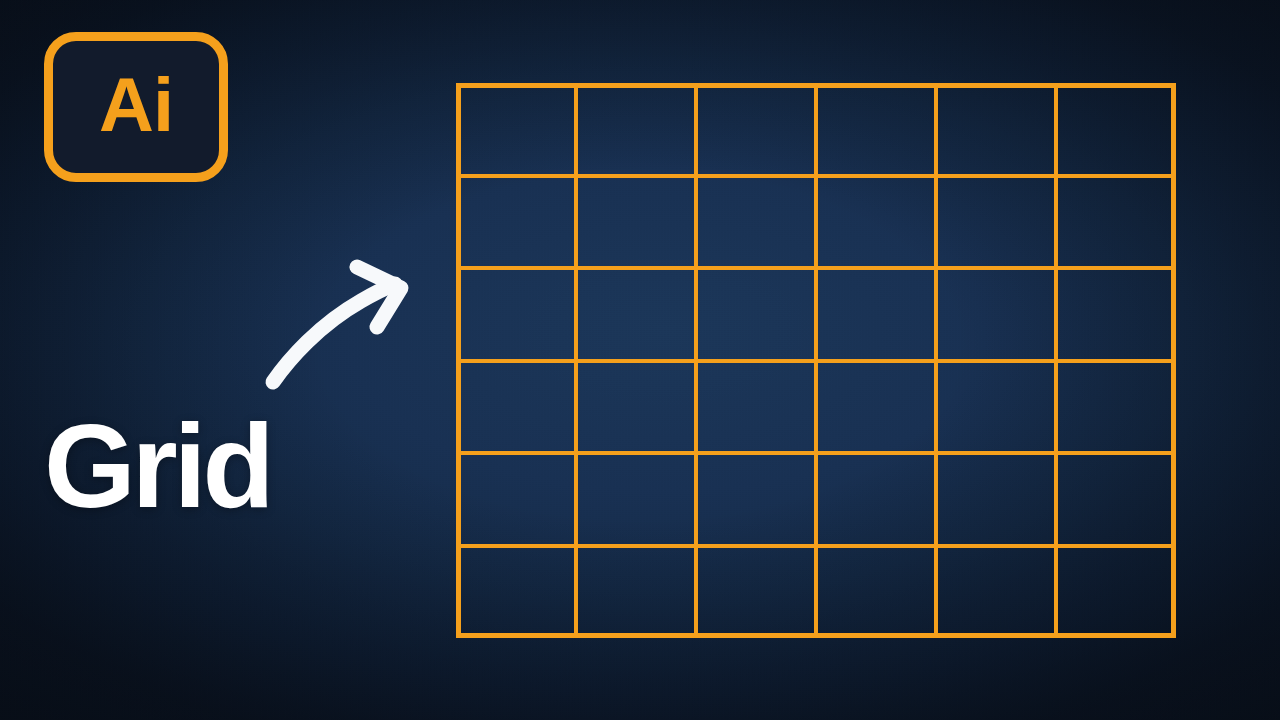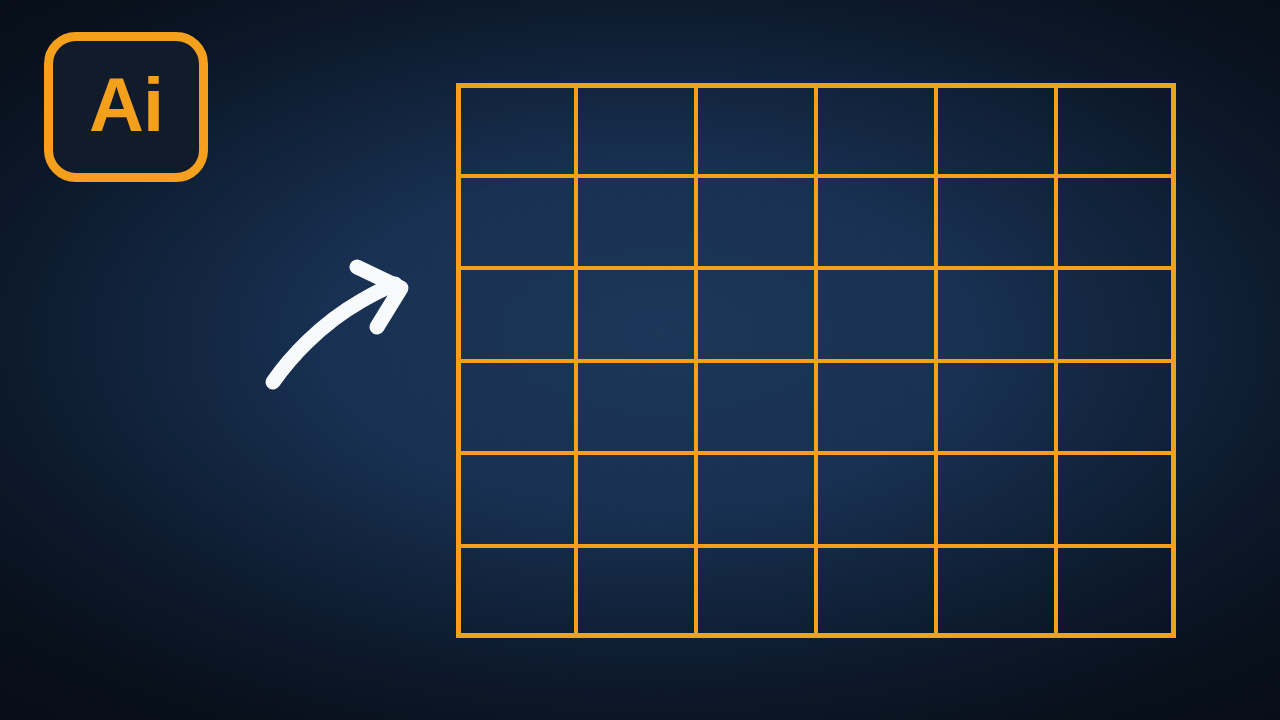--- a/index.html
+++ b/index.html
@@ -43,21 +43,21 @@
     position:absolute; inset:0;
     pointer-events:none;
     background:
       radial-gradient(ellipse 62% 60% at 50% 48%, rgba(0,0,0,0) 40%, rgba(5,9,16,.55) 100%);
   }
 
   
   #ai-logo {
     position:absolute;
     left:44px; top:32px;
-    width:164px; height:150px;
+    width:184px; height:150px;
     border:9px solid var(--ai-orange, #f5a01c);
     border-radius:32px;
     background:#121b2c;
   }
   #ai-text {
     position:absolute;
     left:0; right:0; top:50%;
     transform:translateY(-52%);
     text-align:center;
     color:var(--ai-orange, #f5a01c);
@@ -106,20 +106,21 @@
 <div id="stage">
 
   <div id="noise"></div>
   <div id="vignette"></div>
 
   <div id="ai-logo" style="border-color: rgb(245, 160, 28);">
     <div id="ai-text" style="color: rgb(245, 160, 28);">Ai</div>
   </div>
 
   <div id="headline" style="color: rgb(255, 255, 255);">
+    <span class="line">Grid</span>
   </div>
 
   <svg id="arrow" viewBox="0 0 175 155" aria-hidden="true">
     <path d="M 18 127 C 34 104, 64 70, 106 46 C 118 39, 130 33, 140 29" fill="none" stroke="#f7f9fb" stroke-width="15" stroke-linecap="round"></path>
     <path d="M 102 12 L 146 33 L 122 72" fill="none" stroke="#f7f9fb" stroke-width="15" stroke-linecap="round" stroke-linejoin="round"></path>
   </svg>
 
   <div id="grid-wrap">
     <svg id="grid-svg" viewBox="0 0 720 555" preserveAspectRatio="none" aria-hidden="true">
       <g id="grid-inner-lines">

